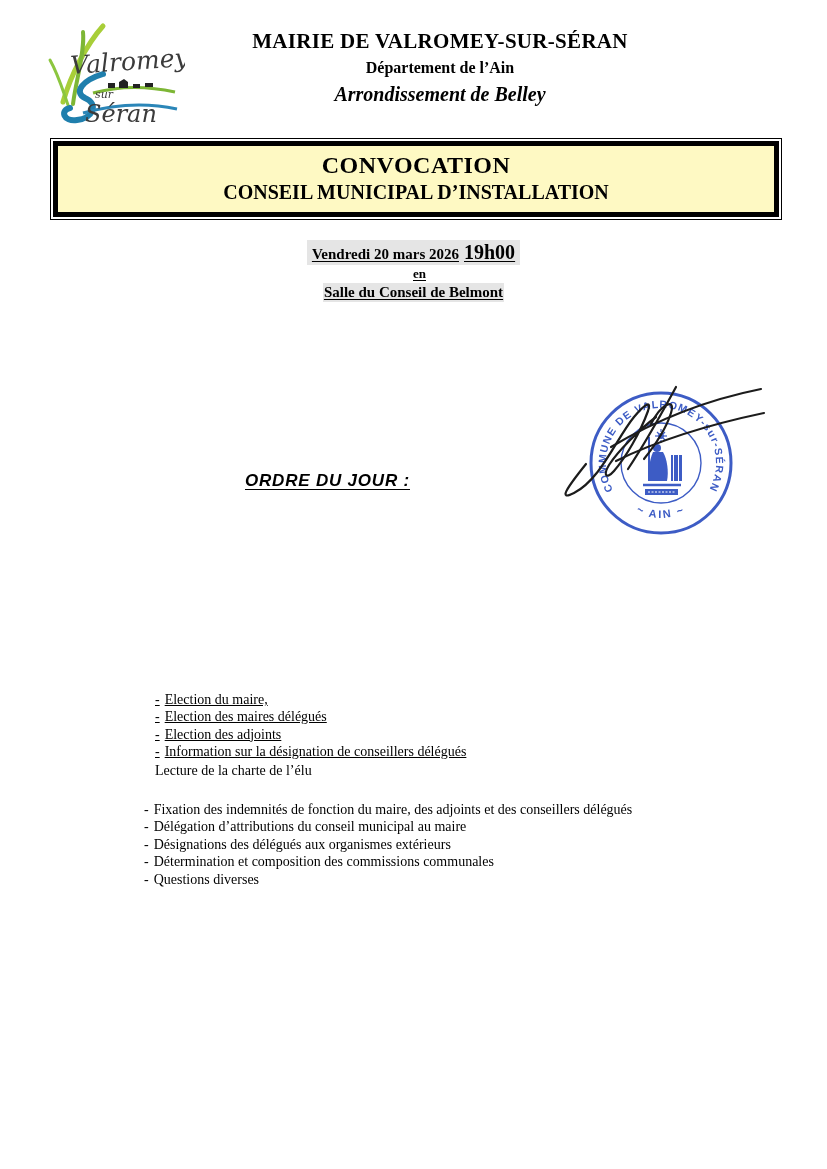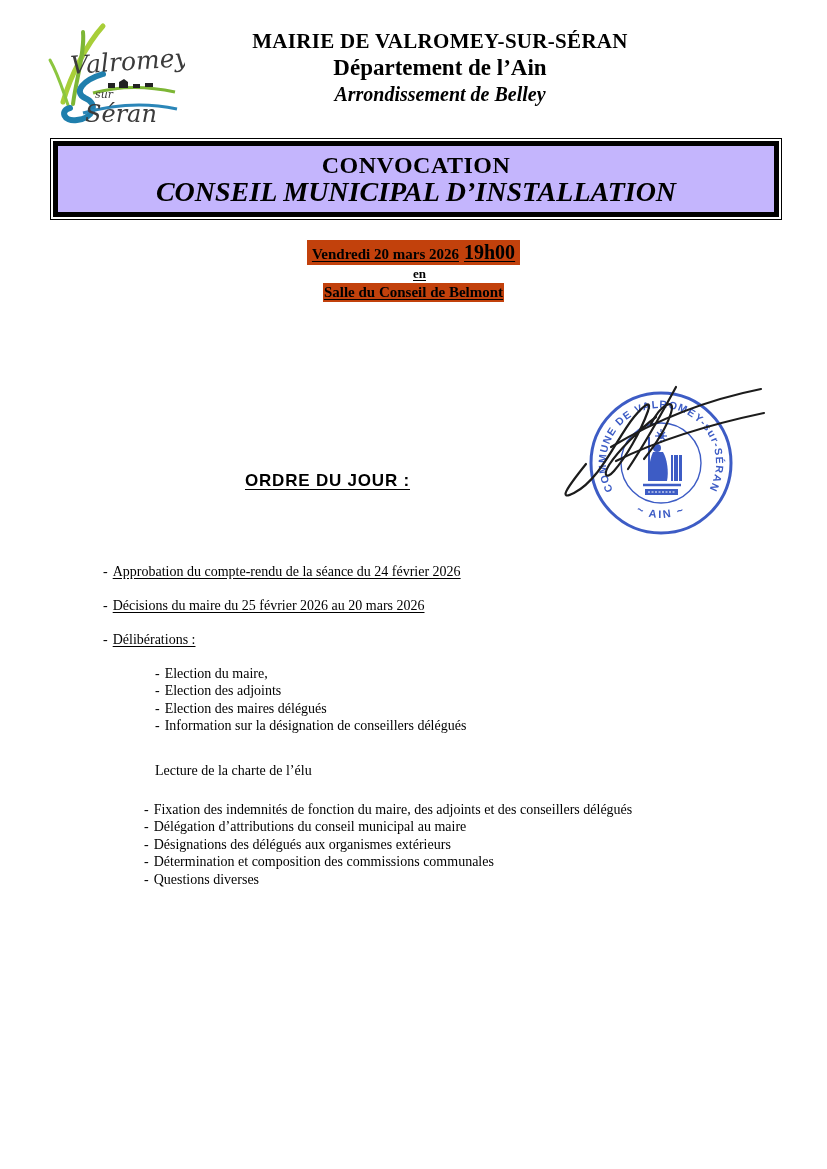--- a/index.html
+++ b/index.html
@@ -5,53 +5,53 @@
   html,body { margin:0; padding:0; background:#888; }
   #page {
     position:relative; width:827px; height:1169px; margin:0 auto;
     background:#ffffff; overflow:hidden;
     font-family:"Liberation Serif","DejaVu Serif",serif; color:#000;
   }
   
   .logo { position:absolute; left:33px; top:22px; width:152px; height:110px; }
   .header-text { position:absolute; left:180px; top:28px; width:520px; text-align:center; }
   .h1 { font-size:21px; font-weight:bold; line-height:27px; letter-spacing:.3px; }
-  .h2 { font-size:23px; font-weight:bold; line-height:26px; }
+  .h2 { font-size:16px; font-weight:bold; line-height:26px; }
   .h3 { font-size:20px; font-weight:bold; font-style:italic; line-height:26px; }
   
   .title-box {
     position:absolute; left:53px; top:141px; width:716px;
     border:5px solid #000;
     box-shadow:0 0 0 2px #fff, 0 0 0 3px #000;
-    background:#c4b5fd; text-align:center; padding:4px 0 8px;
+    background:#fef9c3; text-align:center; padding:4px 0 8px;
   }
   .tb1 { font-size:24px; font-weight:bold; letter-spacing:.5px; line-height:30px; }
-  .tb2 { font-size:28px; font-weight:bold; font-style:italic; line-height:24px; }
+  .tb2 { font-size:20px; font-weight:bold; line-height:24px; }
   
   .meeting { position:absolute; left:0; top:240px; width:827px; text-align:center; }
-  .hl { background:#c2410c; }
+  .hl { background:#e5e5e5; }
   .m-line1 { display:inline-block; padding:1px 5px; font-weight:bold; font-size:15px;
              text-decoration:underline; text-underline-offset:2px; }
   .m-time { font-size:20px; margin-left:5px; }
   .m-en { display:block; margin-top:1px; font-weight:bold; font-size:13px;
           text-decoration:underline; text-underline-offset:2px;padding-left:12px; }
   .m-line3 { display:inline-block; margin-top:1px; padding:1px 1px; font-weight:bold; font-size:15px;
              text-decoration:underline; text-underline-offset:2px; }
   
   .fait { position:absolute; left:452px; top:365px; font-size:15px; font-weight:bold; line-height:17.5px; }
   .stamp { position:absolute; left:587px; top:389px; width:148px; height:148px; }
   .signature { position:absolute; left:556px; top:369px; width:215px; height:135px; }
   
   .ordre { position:absolute; left:0; top:471px; width:655px; text-align:center;
            font-family:"Liberation Sans","DejaVu Sans",sans-serif;
            font-size:17px; font-weight:bold; letter-spacing:.8px;
-           text-decoration:underline; text-underline-offset:3px; }
+           text-decoration:underline; text-underline-offset:3px;font-style:italic; }
   .agenda-main { position:absolute; left:103px; top:562px; font-size:14px; }
   .agenda-main .item { margin-bottom:15px; line-height:19px; }
-  .agenda-sub  { position:absolute; left:155px; top:665px; font-size:14px; line-height:17.3px; }
+  .agenda-sub  { position:absolute; left:155px; top:691px; font-size:14px; line-height:17.3px;text-decoration:underline; }
   .lecture     { position:absolute; left:155px; top:763px; font-size:14px; }
   .agenda-more { position:absolute; left:144px; top:801px; font-size:14px; line-height:17.4px; }
   .dash { margin-right:5px; }
   .u { text-decoration:underline; text-underline-offset:2px; }
 </style>
 </head>
 <body>
 
 <div id="page">
 
@@ -128,30 +128,25 @@
       <path d="M 30,95 C 10,120 2,132 18,124 C 45,110 60,70 78,48 C 88,36 96,30 92,42 C 84,64 70,88 58,102 C 50,111 47,106 53,96 C 62,82 84,60 100,48"></path>
       <path d="M 95,55 C 105,35 120,28 115,44 C 110,60 96,80 88,90"></path>
       <path d="M 55,78 C 110,45 165,28 205,20"></path>
       <path d="M 60,92 C 115,65 170,52 208,44"></path>
       <path d="M 120,18 C 108,40 92,70 72,100"></path>
     </g>
   </svg>
 
   <div class="ordre">ORDRE DU JOUR :</div>
 
-  <div class="agenda-main">
-    <div class="item"><span class="dash">-</span><span class="u">Approbation du compte-rendu de la séance du 24 février 2026</span></div>
-    <div class="item"><span class="dash">-</span><span class="u">Décisions du maire du 25 février 2026 au 20 mars 2026</span></div>
-    <div class="item"><span class="dash">-</span><span class="u">Délibérations :</span></div>
-  </div>
 
   <div class="agenda-sub">
     <div><span class="dash">-</span><span>Election du maire,</span></div>
+    <div><span class="dash">-</span><span>Election des maires délégués</span></div>
     <div><span class="dash">-</span><span>Election des adjoints</span></div>
-    <div><span class="dash">-</span><span>Election des maires délégués</span></div>
     <div><span class="dash">-</span><span>Information sur la désignation de conseillers délégués</span></div>
   </div>
 
   <div class="lecture">Lecture de la charte de l’élu</div>
 
   <div class="agenda-more">
     <div><span class="dash">-</span><span>Fixation des indemnités de fonction du maire, des adjoints et des conseillers délégués</span></div>
     <div><span class="dash">-</span><span>Délégation d’attributions du conseil municipal au maire</span></div>
     <div><span class="dash">-</span><span>Désignations des délégués aux organismes extérieurs</span></div>
     <div><span class="dash">-</span><span>Détermination et composition des commissions communales</span></div>

